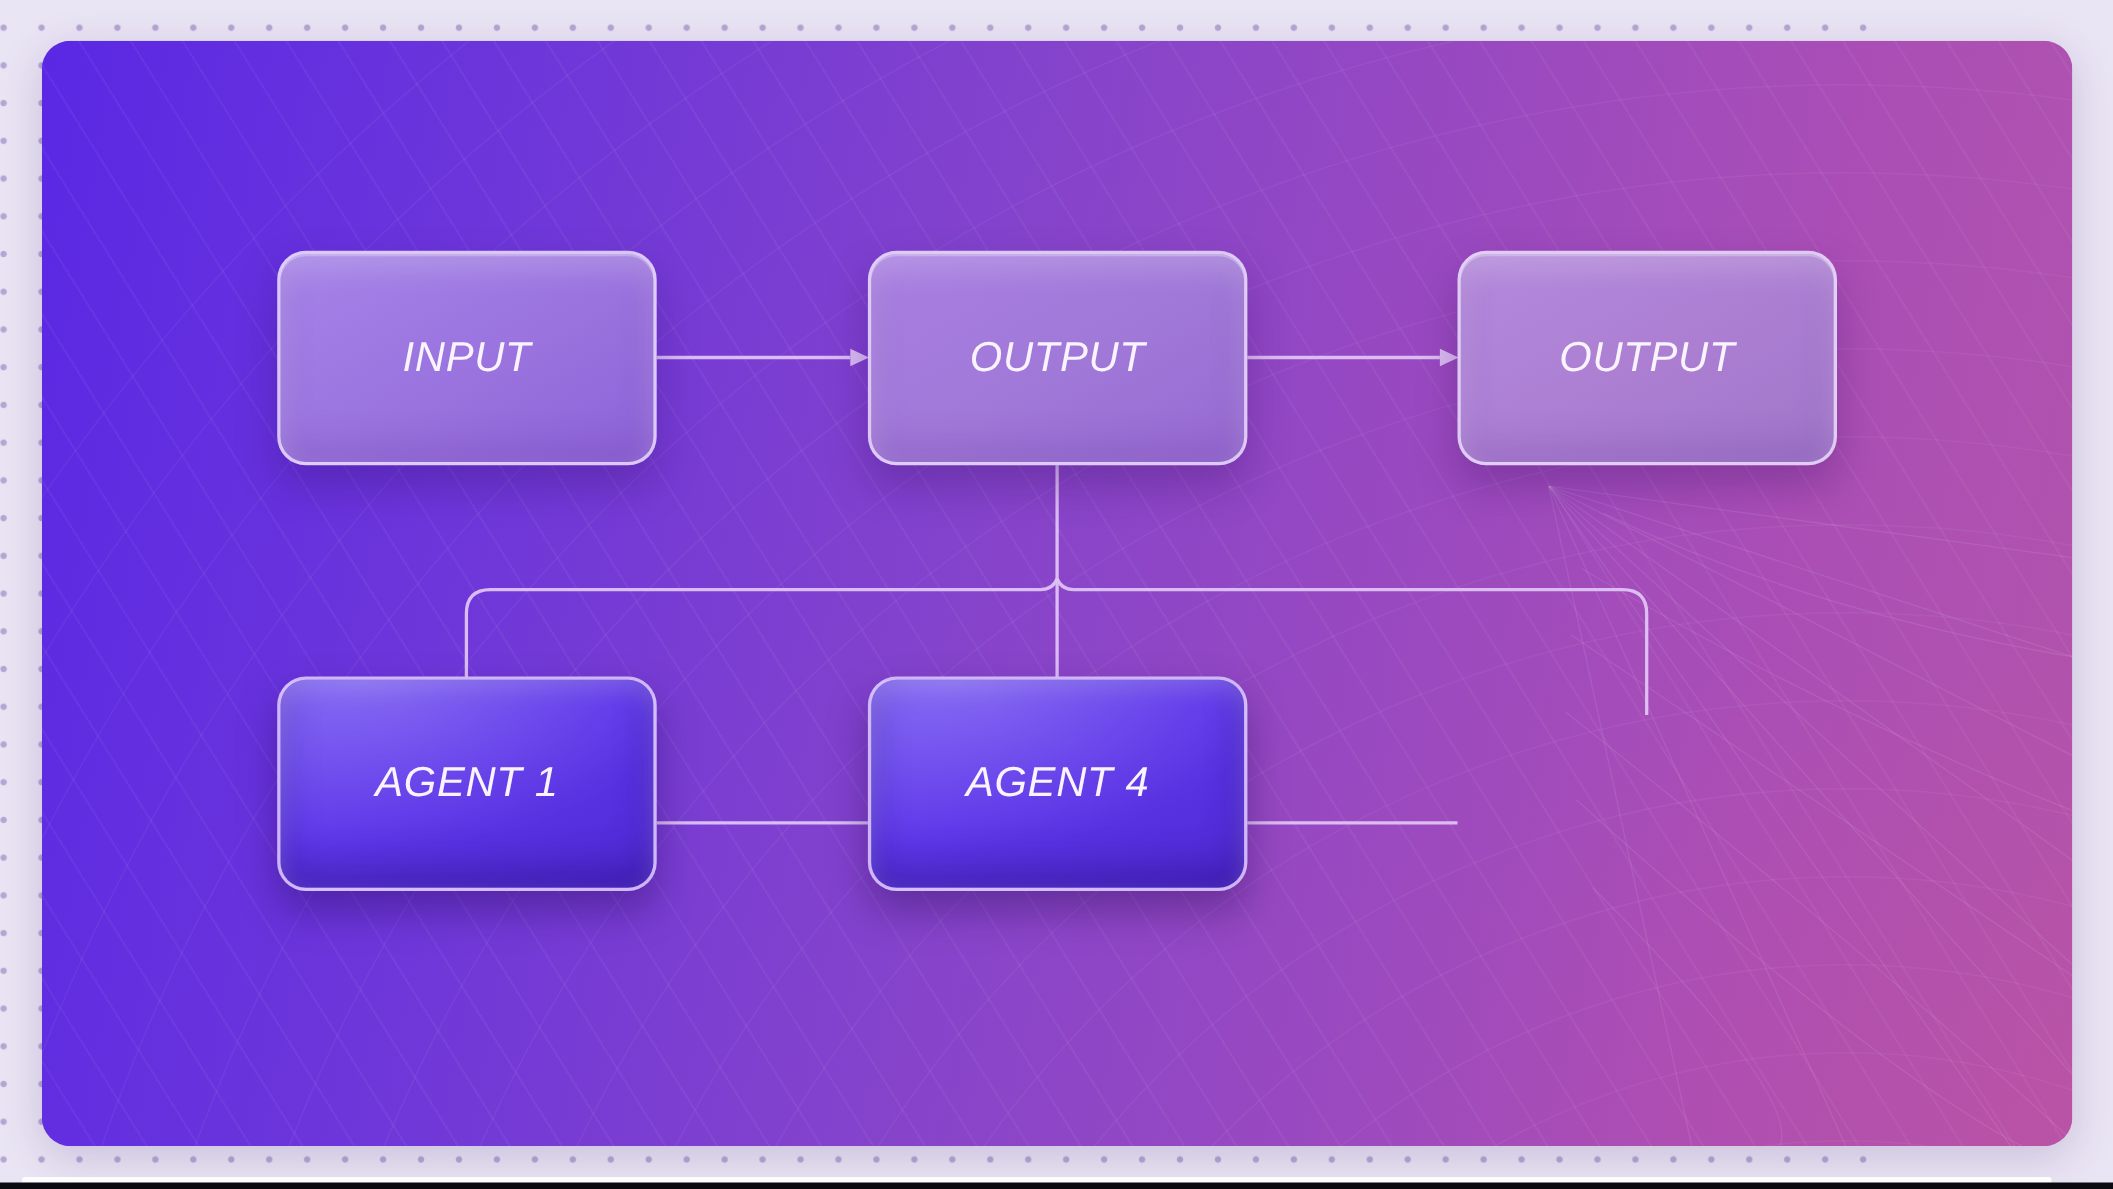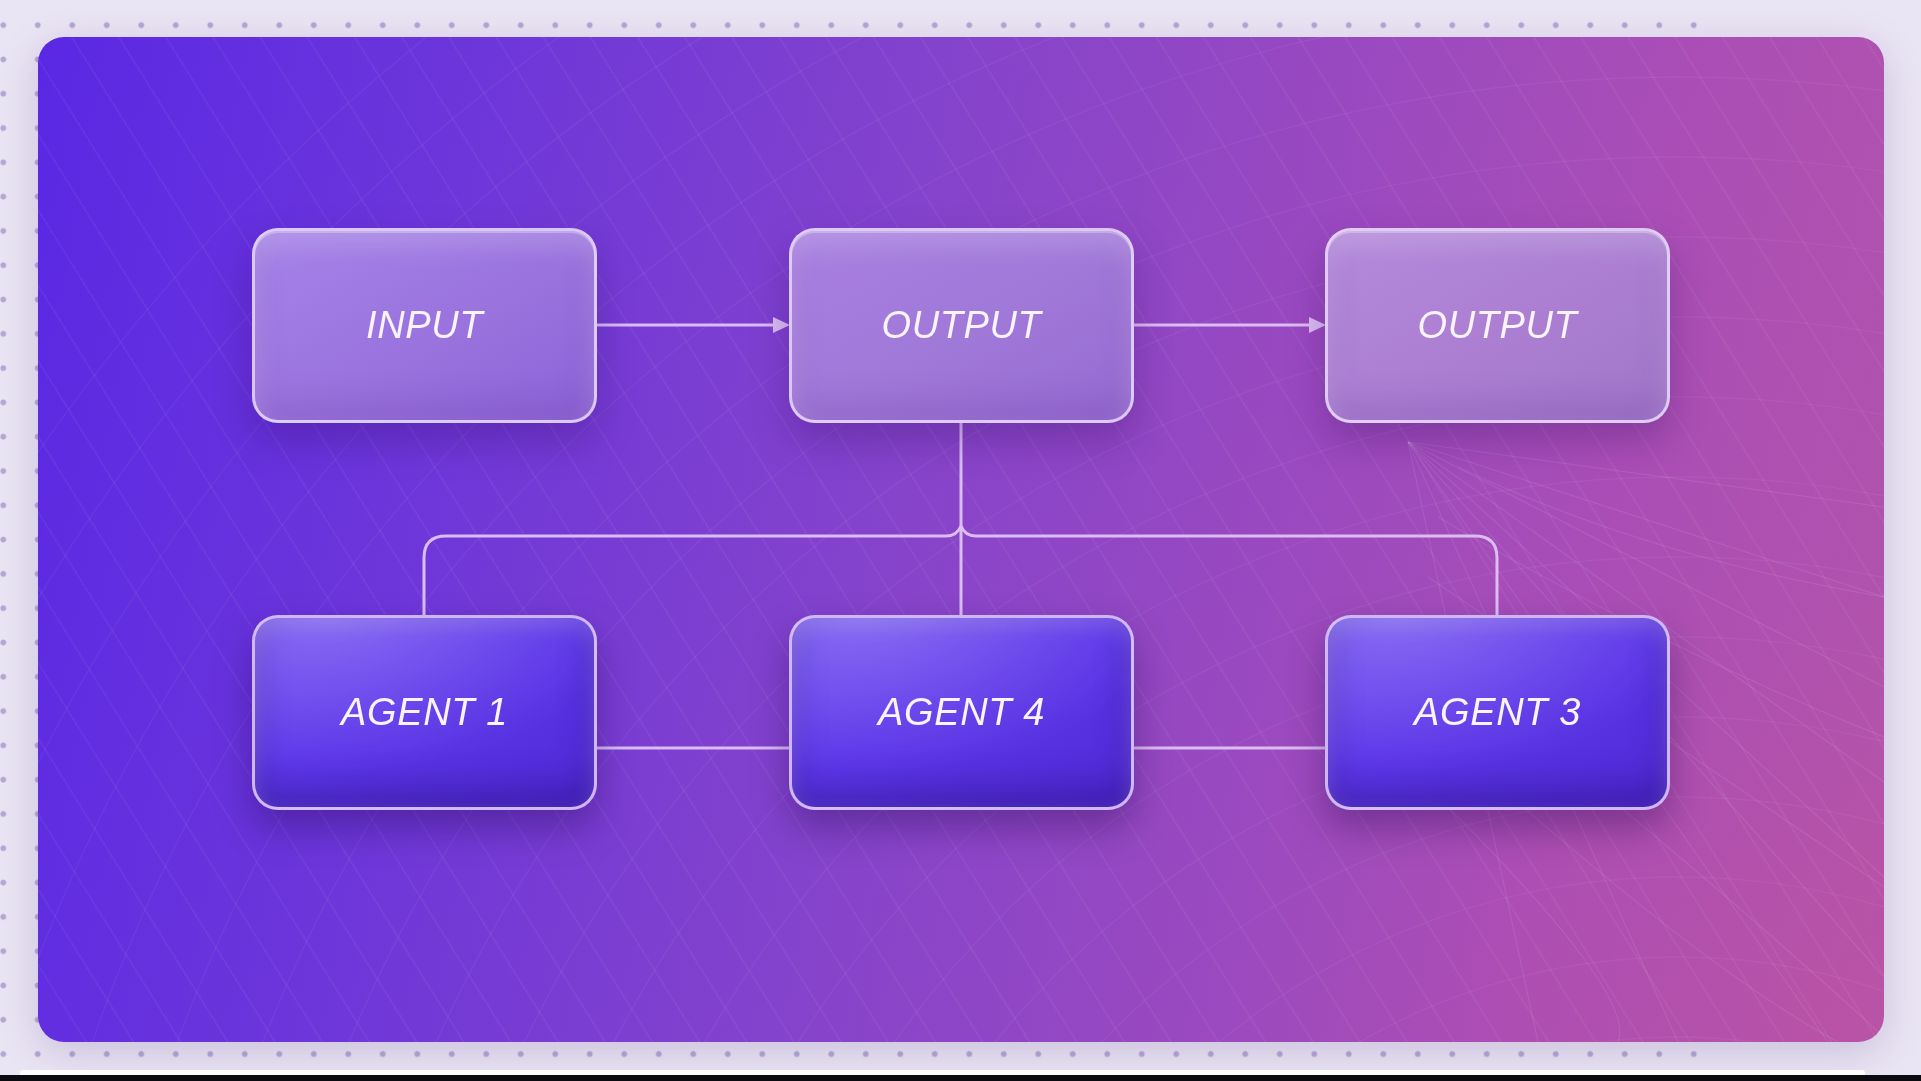--- a/index.html
+++ b/index.html
@@ -143,22 +143,19 @@
     </div>
     <div class="node glass c3 col3 row1">
       <span>OUTPUT</span>
     </div>
     <div class="node solid col1 row2">
       <span>AGENT 1</span>
     </div>
     <div class="node solid col2 row2">
       <span>AGENT 4</span>
     </div>
-    <div class="node solid col3 row2">
-      <span>AGENT 3</span>
-    </div>
 
   </div>
 
   <div class="strip-white"></div>
   <div class="strip-black"></div>
 
 </div>
 
 </body></html>

